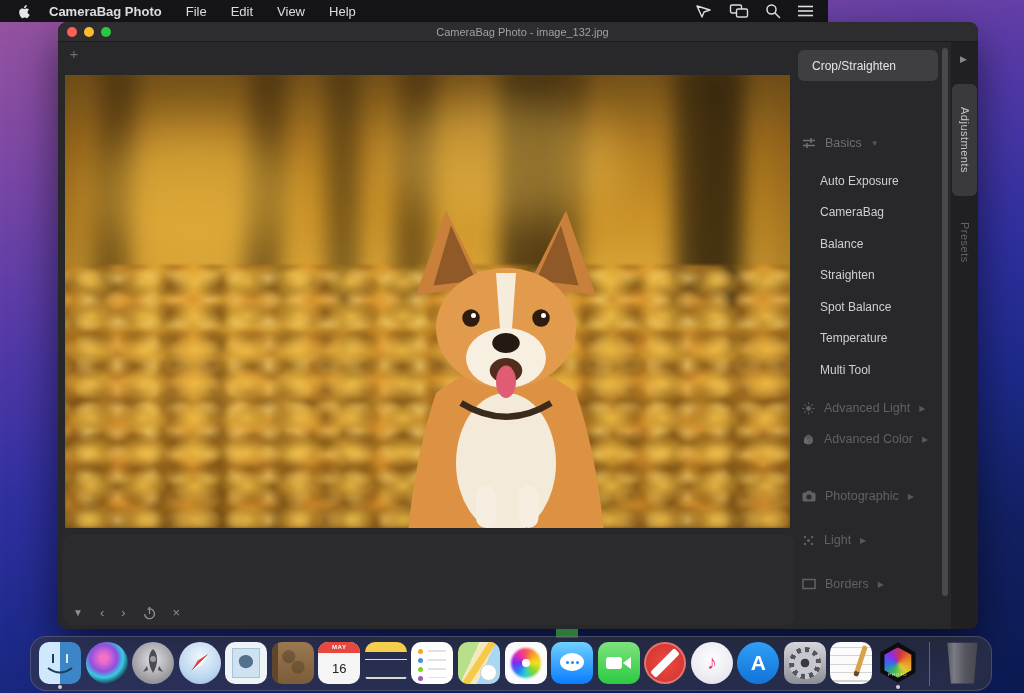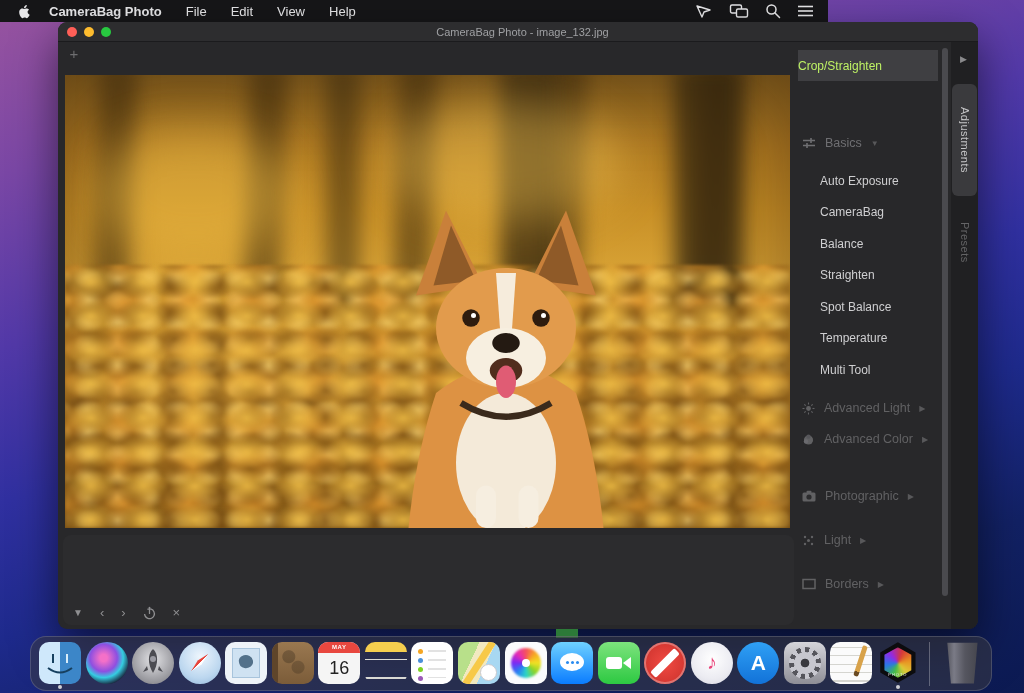--- a/index.html
+++ b/index.html
@@ -69,21 +69,21 @@
   
   .filmstrip { position:absolute; left:5px; top:513px; width:731px; height:90px;
     background:#2c2c2e; border-radius:8px; }
   .film-tools { position:absolute; left:10px; bottom:5px; display:flex; align-items:center; gap:17px;
     color:#8f8f91; }
   .film-tools .fg { font-size:13px; line-height:14px; }
   .film-tools .fg.tri { font-size:10px; }
 
   
   .tool-btn { position:absolute; left:740px; width:140px; height:31px; background:#3f3f42;
-    border:0; border-radius:0; color:#bef264; font-size:12px; text-align:left; 
+    border:0; border-radius:6px; color:#e5e5e5; font-size:12px; text-align:left; padding-left:14px;
     font-family:"Liberation Sans", sans-serif; }
   .tb-crop { top:28px; } .tb-spot { top:66px; }
   .sec-head { position:absolute; left:744px; height:18px; display:flex; align-items:center; gap:9px;
     color:#616163; font-size:12.5px; }
   .sec-head .caret { font-size:8px; color:#58585a; }
   .sec-head.basics { top:112px; color:#6f6f72; }
   .sb-item { position:absolute; left:762px; height:18px; display:flex; align-items:center;
     color:#cfcfd1; font-size:12px; }
   .scrollbar { position:absolute; left:884px; top:26px; width:6px; height:548px;
     background:#4a4a4e; border-radius:3px; }
@@ -117,21 +117,21 @@
   .mail::after { content:""; position:absolute; left:14px; top:13px; width:14px; height:13px;
     background:#53718a; border-radius:45% 60% 50% 50%; transform:rotate(-14deg); }
   .contacts { background:linear-gradient(#9a7850,#7b5c39);
     background-image:radial-gradient(circle at 40% 35%, rgba(0,0,0,.22) 0 6px, transparent 7px),
       radial-gradient(circle at 62% 60%, rgba(0,0,0,.18) 0 6px, transparent 7px),
       linear-gradient(#9a7850,#7b5c39); }
   .contacts::before { content:""; position:absolute; left:0; top:0; width:6px; height:100%; background:#5f452a; }
   .calendar { background:#f5f5f5; display:flex; flex-direction:column; }
   .cal-month { width:100%; height:11px; background:#e8473f; color:#fff; font-size:6px; font-weight:bold;
     letter-spacing:.6px; text-align:center; line-height:11px; }
-  .cal-day { flex:1; display:flex; align-items:center; justify-content:center; font-size:18px; color:#222; }
+  .cal-day { flex:1; display:flex; align-items:center; justify-content:center; font-size:13px; color:#222; }
   .notes { background:linear-gradient(#fdfdfd,#f3f3f1);
     background-image:linear-gradient(#f5ce4e 0 10px, rgba(0,0,0,0) 10px),
       repeating-linear-gradient(180deg, transparent 0 17px, #d9d9d4 17px 18.5px); }
   .reminders { background:#fff; }
   .reminders::before { content:""; position:absolute; left:7px; top:7px; width:5px; height:5px; border-radius:50%;
     background:#f5a623; box-shadow:0 9px 0 #4a90d9, 0 18px 0 #7ed321, 0 27px 0 #9b59b6; }
   .reminders::after { content:""; position:absolute; left:17px; top:8px; width:18px; height:28px;
     background:repeating-linear-gradient(180deg, #e2e2e2 0 2.5px, transparent 2.5px 9px); }
   .maps { background:linear-gradient(115deg, #b8e08a 0 35%, #f2e9c0 35% 62%, #a8d8f2 62% 100%); }
   .maps::before { content:""; position:absolute; left:17px; top:-6px; width:7px; height:56px;

